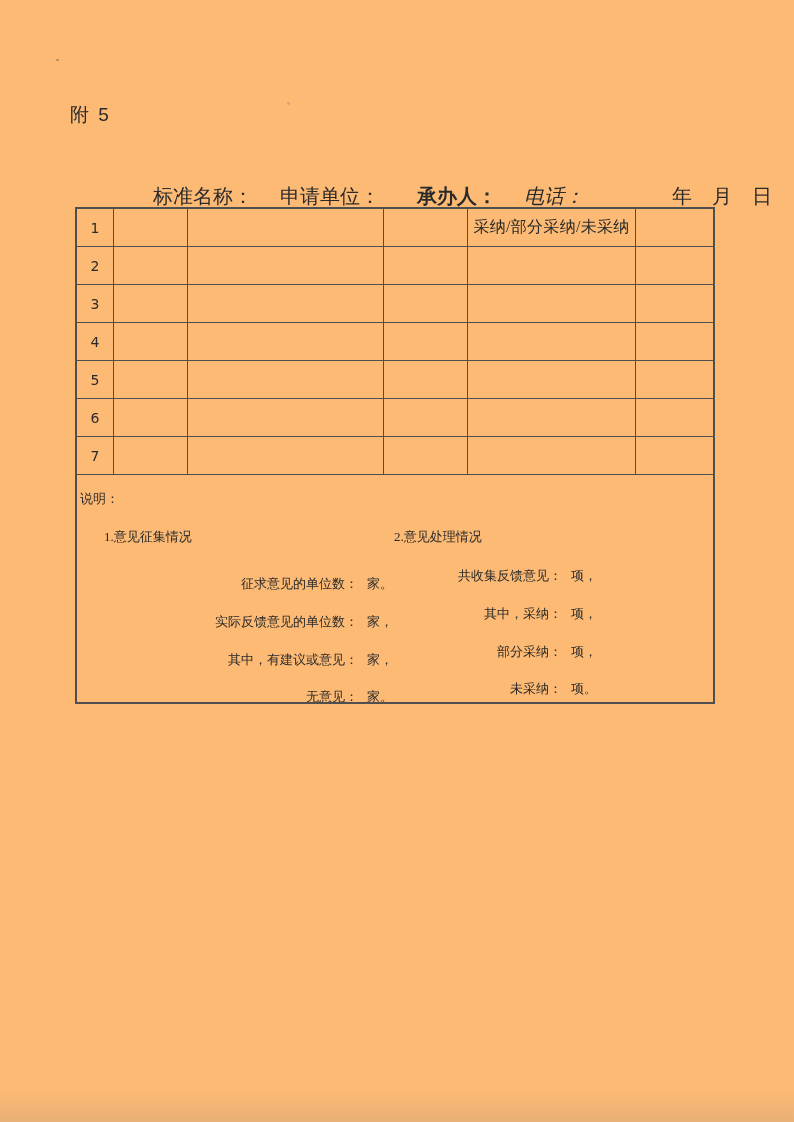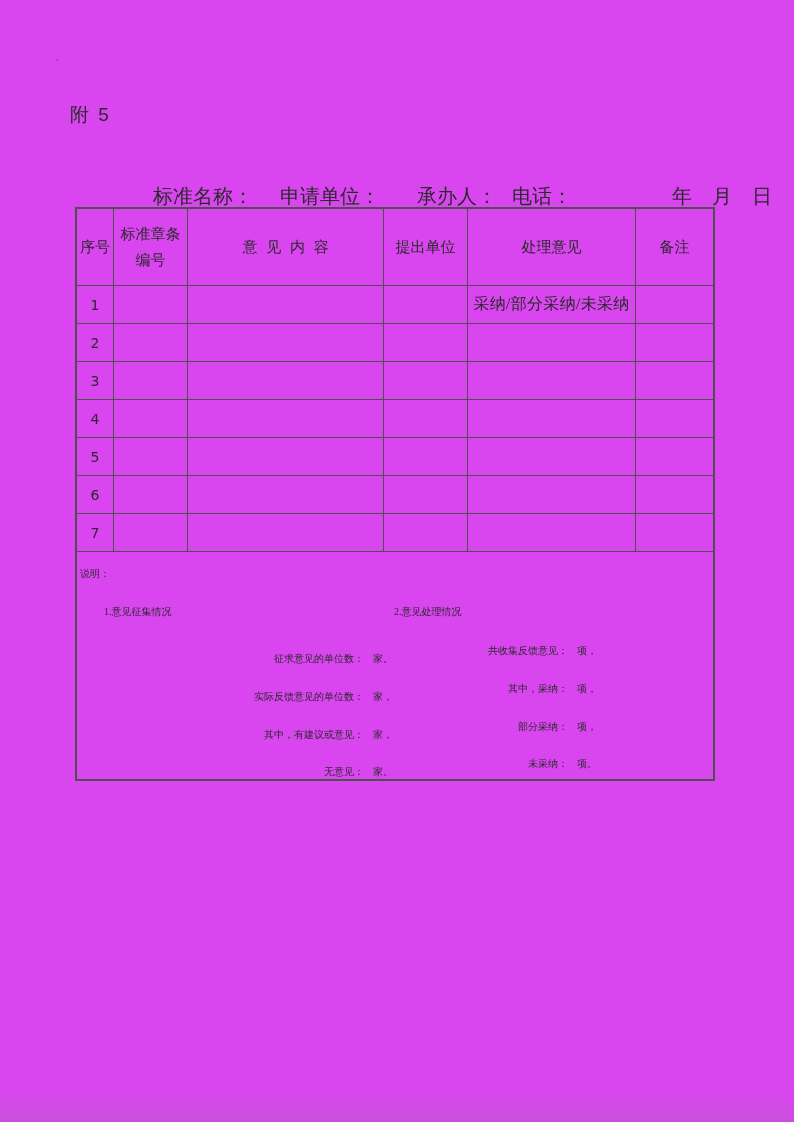--- a/index.html
+++ b/index.html
@@ -1,33 +1,33 @@
 <!DOCTYPE html>
 <html><head>
 <meta charset="utf-8">
 <style>
   html,body { margin:0; padding:0; background:#ffffff; }
   .page {
-    position:relative; width:794px; height:1122px; background:#d946ef;
+    position:relative; width:794px; height:1122px; background:#fdba74;
     font-family:"Liberation Serif", serif; color:#262626; overflow:hidden;
   }
   .attachment-label {
     position:absolute; left:70px; top:102px; font-size:19px;
     font-family:"Liberation Sans", sans-serif; color:#2a2a2a; letter-spacing:2px;
   }
   .doc-title {
     position:absolute; left:0; top:137px; width:100%; text-align:center;
     font-size:22px; font-weight:bold; letter-spacing:0.5px;
     font-family:"Liberation Sans", sans-serif; color:#222;
   }
   .meta-row span { position:absolute; top:183px; font-size:20px; white-space:nowrap; color:#2a2a2a; }
   .m-standard  { left:153px; }
   .m-applicant { left:280px; }
-  .m-handler   { left:417px; }
-  .m-phone     { left:512px; }
+  .m-handler   { left:417px;font-weight:bold; }
+  .m-phone     { left:524px;font-style:italic; }
   .m-date      { left:672px; }
 
   .tablewrap { position:absolute; left:76px; top:208px; }
   table.form {
     border-collapse:collapse; table-layout:fixed; width:637px;
     box-shadow:0 0 0 1px #4f4f4f;
   }
   table.form th, table.form td {
     border:1px solid #4f4f4f; padding:0; font-weight:normal;
     text-align:center; vertical-align:middle; color:#2a2a2a;
@@ -35,21 +35,21 @@
   }
   tr.hdr { height:77px; }
   tr.hdr th { font-size:15px; }
   th.h-content { word-spacing:5px; }
   .clause-l1, .clause-l2 { line-height:26px; }
   tr.datarow { height:38px; }
   td.num { font-size:14px; font-family:"DejaVu Sans", sans-serif; color:#1f1f1f; }
   td.handling-cell { font-size:16px; letter-spacing:0.3px; }
 
   tr.notesrow { height:228px; }
-  td.notes-cell { position:relative; text-align:left; vertical-align:top; font-size:10px; }
+  td.notes-cell { position:relative; text-align:left; vertical-align:top; font-size:13px; }
   .notes-cell .abs { position:absolute; white-space:nowrap; }
   .note-heading { left:3px; top:15px; }
   .col1-title { left:27px;  top:53px; }
   .col2-title { left:317px; top:53px; }
   .lline { text-align:right; right:320px;margin-top:8px; }
   .rline { text-align:center; right:116px; }
   .l0,.r0 { top:92px; } .l1,.r1 { top:130px; } .l2,.r2 { top:168px; } .l3,.r3 { top:205px; }
   .note-value { margin-left:9px; }
 
   .scan-fade {
@@ -83,31 +83,20 @@
     <table class="form">
       <colgroup>
         <col style="width:37px">
           <col style="width:74px">
           <col style="width:196px">
         <col style="width:84px">
           <col style="width:168px">
           <col style="width:78px">
       </colgroup>
       <tbody>
-          <tr class="hdr">
-        <th>序号</th>
-        <th>
-          <div class="clause-l1">标准章条</div>
-          <div class="clause-l2">编号</div>
-        </th>
-        <th class="h-content">意 见 内 容</th>
-        <th>提出单位</th>
-        <th>处理意见</th>
-        <th>备注</th>
-      </tr>
 
       <tr class="datarow">
         <td class="num">1</td>
         <td></td>
         <td></td>
         <td></td>
         <td class="handling-cell">采纳/部分采纳/未采纳</td>
         <td></td>
       </tr>
       <tr class="datarow">

